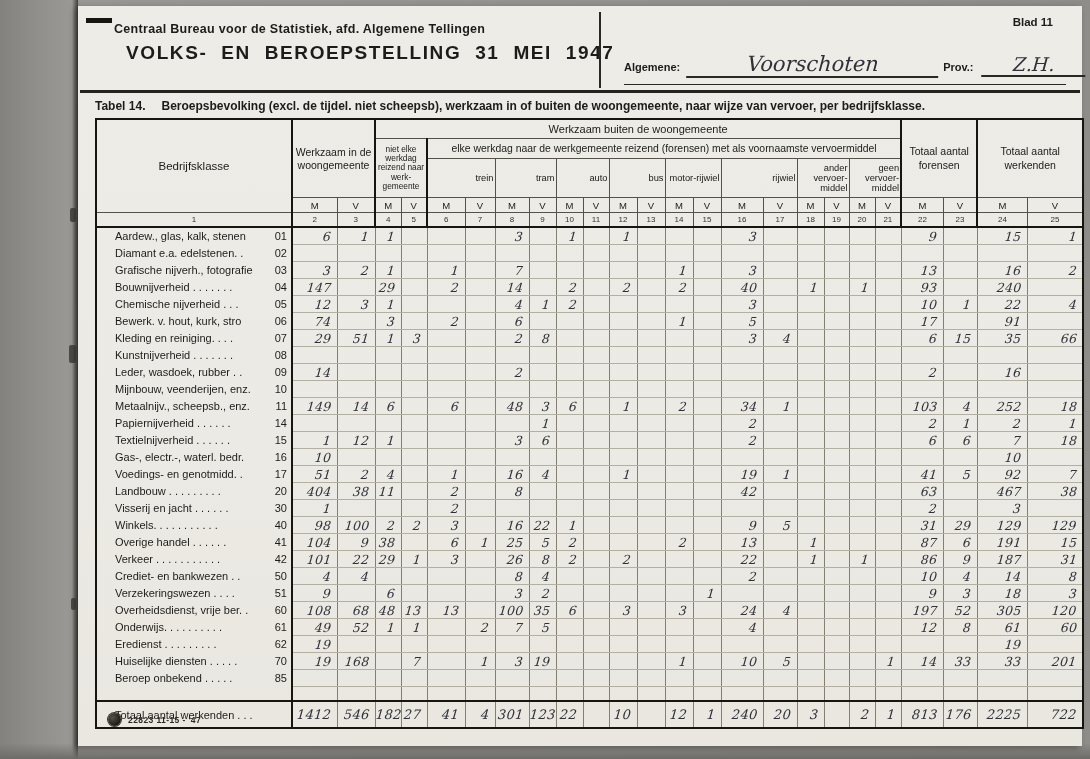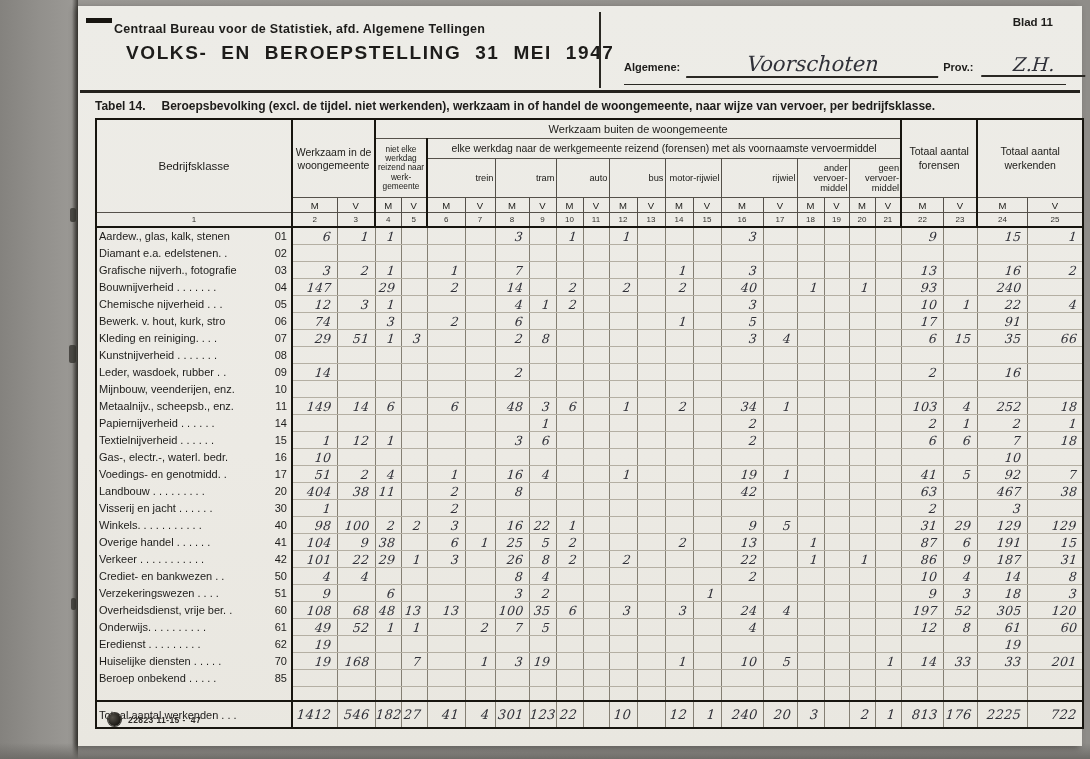--- a/index.html
+++ b/index.html
@@ -47,21 +47,21 @@
   .hv{font-size:10.5px;line-height:1.2;}
   .top-span{font-size:11px;height:18px;border-left:2px solid #17150f;border-right:2px solid #17150f;}
   .niet{font-size:8.3px;line-height:1.12;border-left:2px solid #17150f;border-right:2px solid #17150f;}
   .elke{font-size:10.4px;height:19px;border-right:2px solid #17150f;}
   .veh{font-size:9.3px;line-height:1.1;height:36px;padding:1px;text-align:right;}
   .veh.hl,.mv.hl,.cn.hl,td.hl{border-left:2px solid #17150f;}
   .tot{font-size:10.5px;line-height:1.25;border-left:2px solid #17150f;}
   .mv{font-size:9.5px;height:14px;}
   .cn{font-size:8px;height:13px;border-bottom:2px solid #17150f;color:#33322e;}
   tbody td{height:16px;font-size:11px;vertical-align:bottom;}
-  td.lbl{border-right:2px solid #17150f;padding-left:2px;white-space:nowrap;
+  td.lbl{border-right:2px solid #17150f;padding-left:18px;white-space:nowrap;
     overflow:hidden;vertical-align:middle;}
   .row-code{float:right;padding-right:4px;}
   td.dc{border-left:1px solid #847f73;border-bottom:1px solid #b4afa3;
     text-align:right;padding-right:5px;}
   td.dc .hw-num{font-family:"DejaVu Serif",serif;font-style:italic;font-size:12.5px;
     color:#2f3038;letter-spacing:.3px;display:inline-block;transform:skewX(-5deg);}
   tr.spacer-row td{height:13px;border-bottom:none;}
   tr.total-row td{border-top:2.5px solid #17150f;height:25px;vertical-align:middle;}
   tr.total-row td.dc .hw-num{font-size:13px;}
 
@@ -94,21 +94,21 @@
         <span class="glabel">Algemene:</span>
         <span class="gval hw">Voorschoten</span>
         <span class="plabel">Prov.:</span>
         <span class="pval hw">Z.H.</span>
       </div>
       <div class="gline2"></div>
     </div>
     <div class="hdr-rule"></div>
 
     <div class="caption">
-      <span class="tbl-no">Tabel 14.</span><span>Beroepsbevolking (excl. de tijdel. niet werkenden), werkzaam in of handel de woongemeente, naar wijze van vervoer, per bedrijfsklasse.</span>
+      <span class="tbl-no">Tabel 14.</span><span>Beroepsbevolking (excl. de tijdel. niet scheepsb), werkzaam in of buiten de woongemeente, naar wijze van vervoer, per bedrijfsklasse.</span>
     </div>
 
     <table>
       <colgroup>
         <col style="width:196px">
           <col style="width:45px">
           <col style="width:38px">
         <col style="width:26px">
           <col style="width:26px">
           <col style="width:38px">

